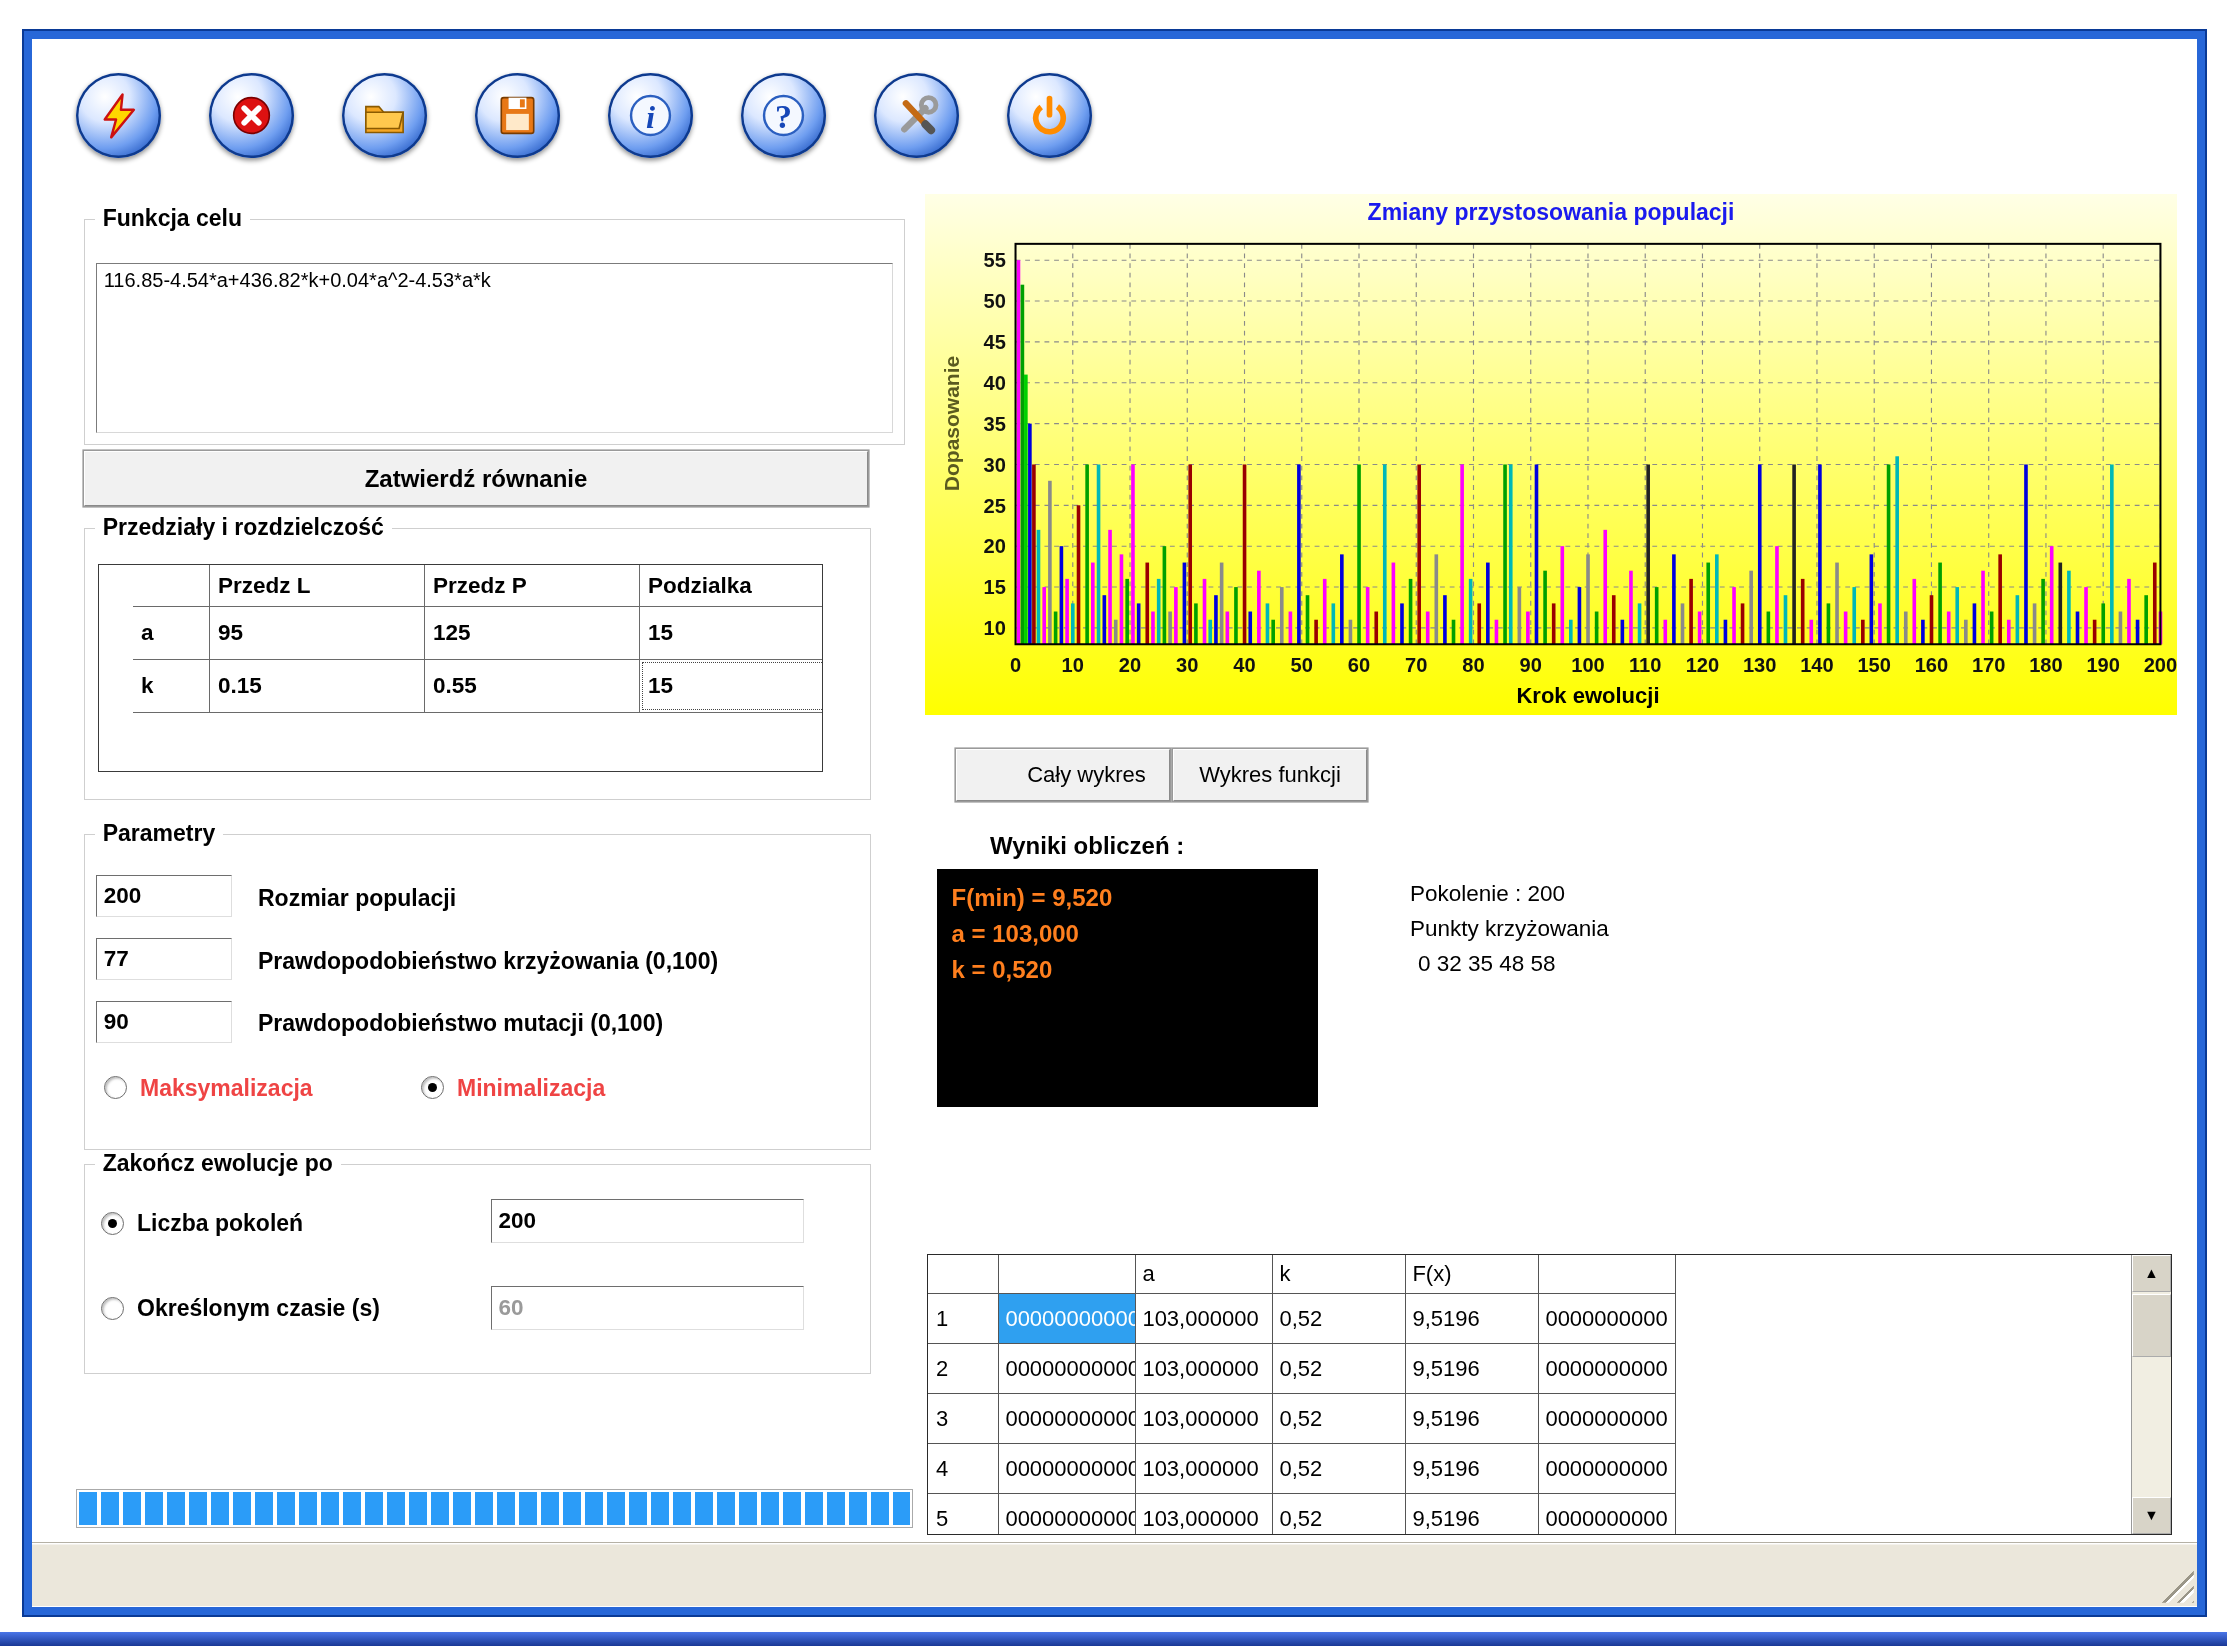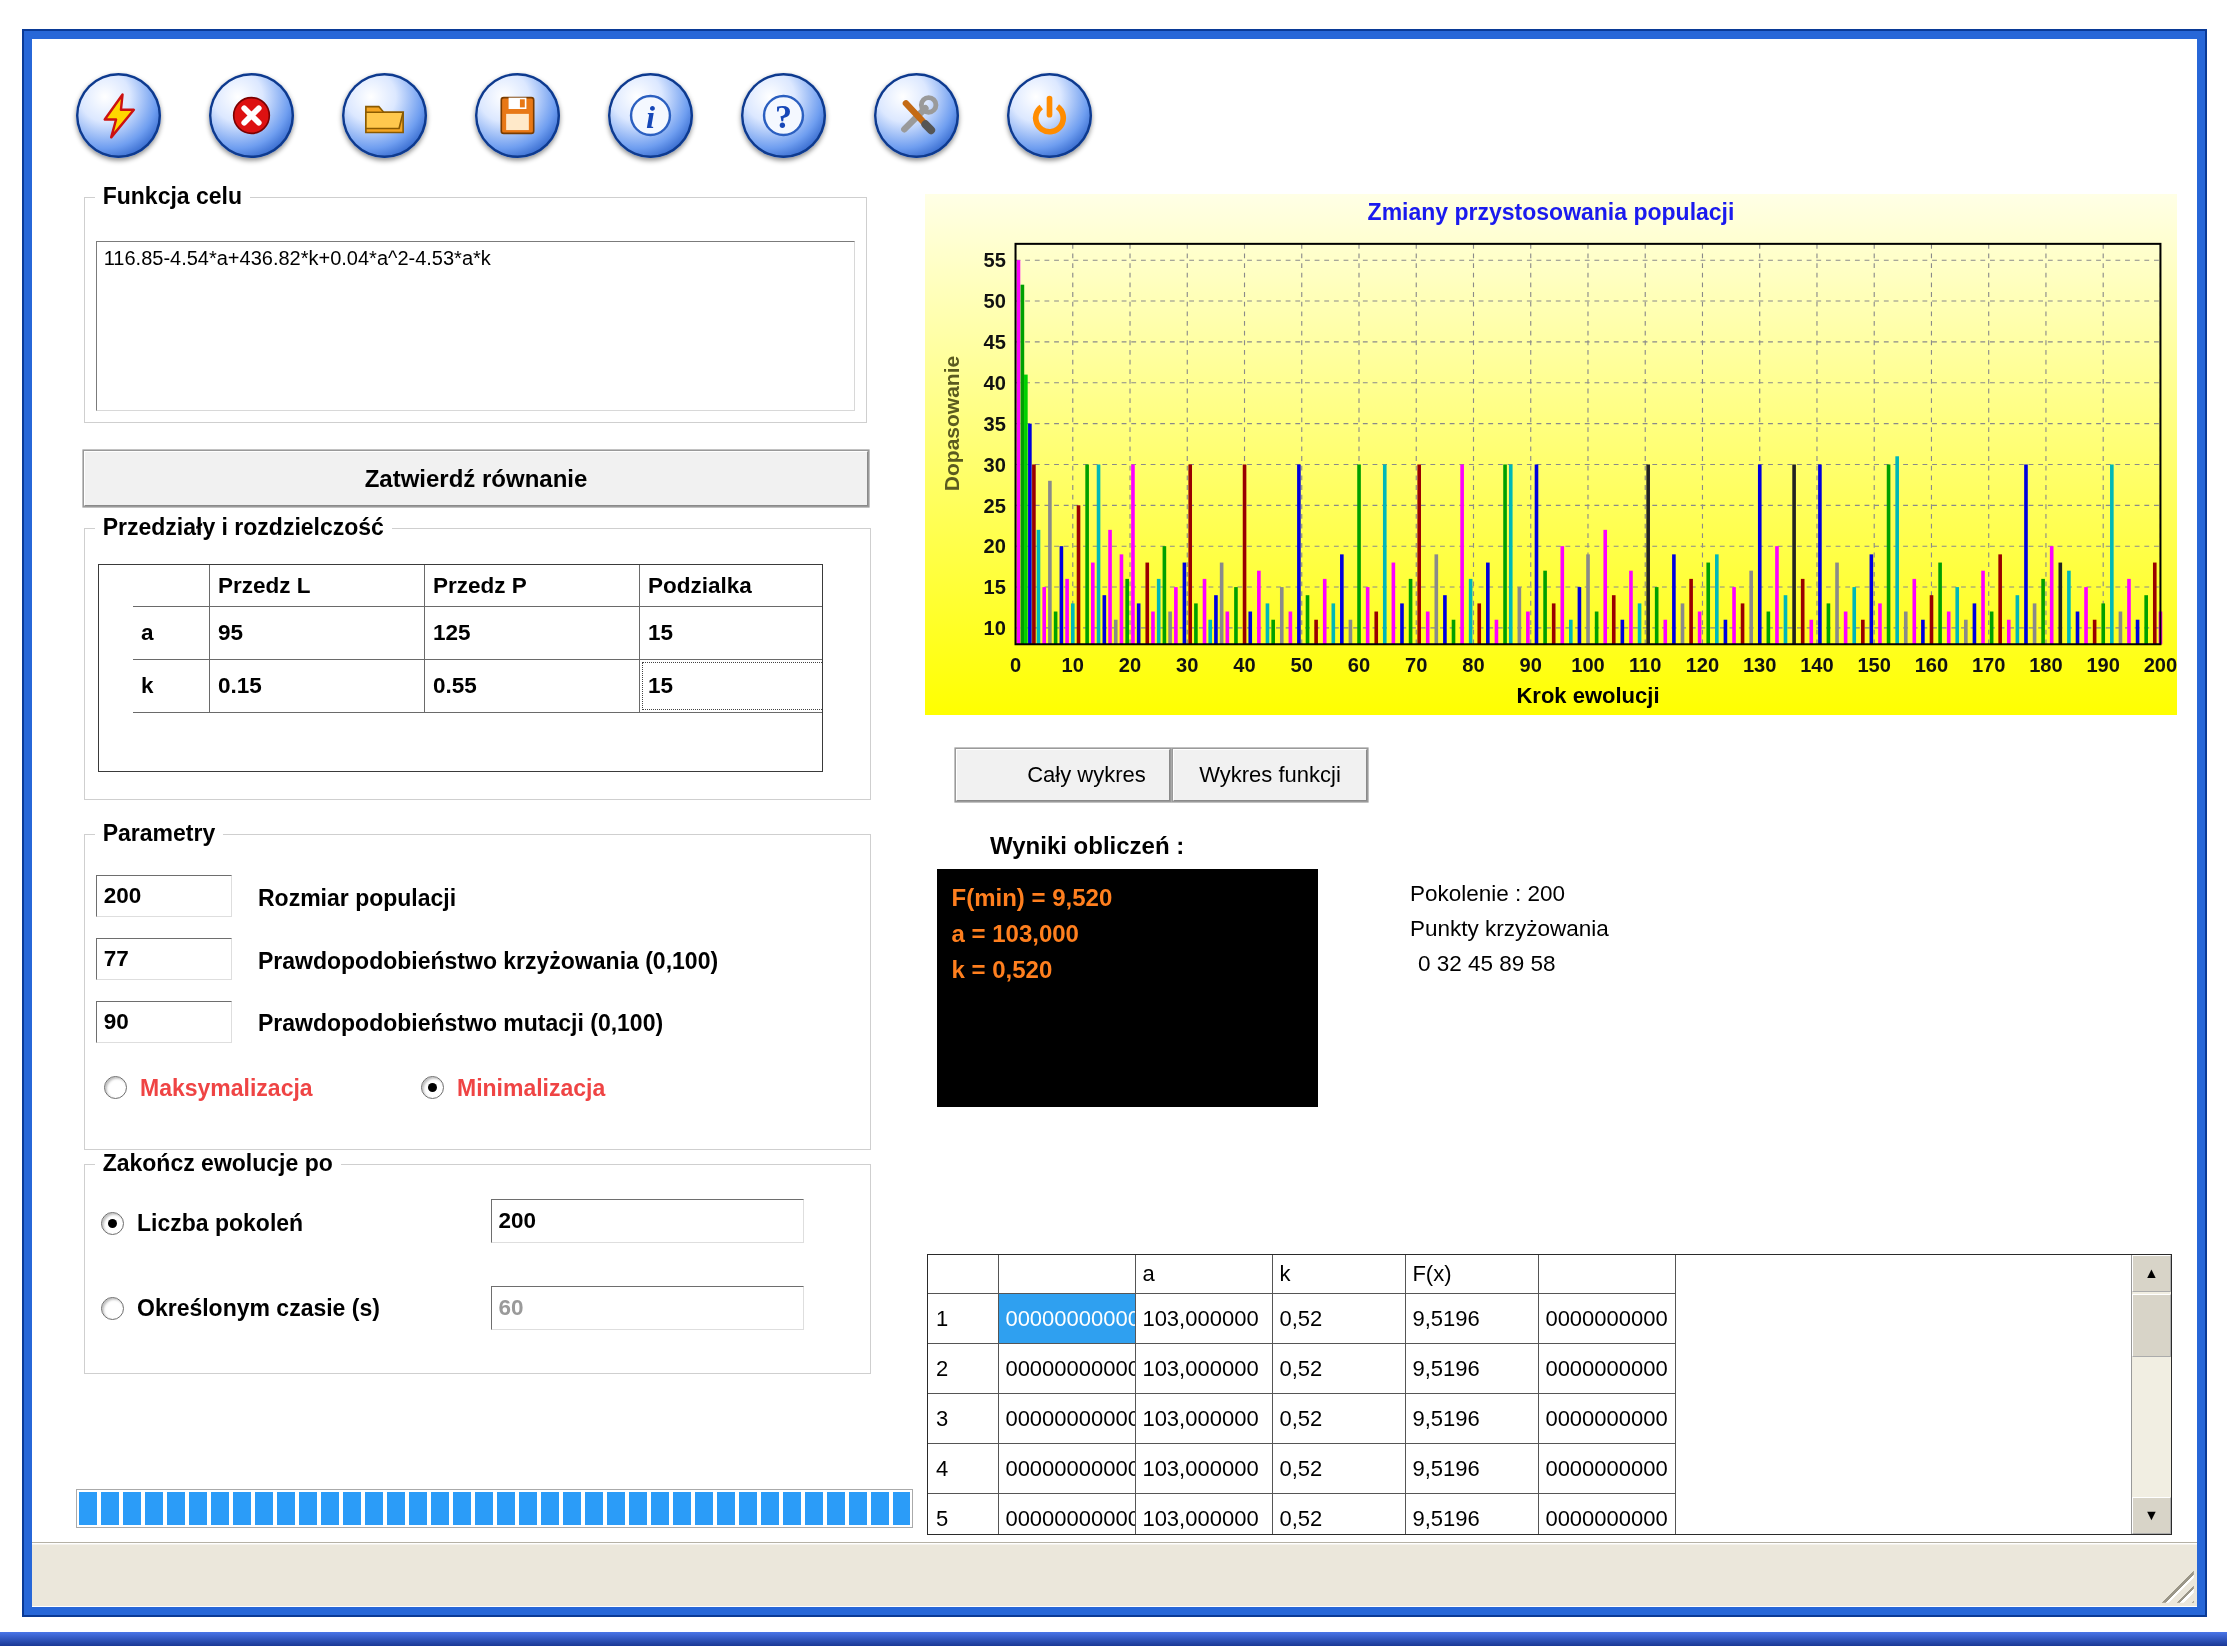--- a/index.html
+++ b/index.html
@@ -140,21 +140,21 @@
           </svg>
         </div>
         <div class="tbtn">
           <svg width="47" height="47" viewBox="0 0 58 58">
             <circle cx="29" cy="32" r="17" fill="none" stroke="#ff8c00" stroke-width="7" stroke-dasharray="85 22" transform="rotate(-55 29 32)"></circle>
             <line x1="29" y1="8" x2="29" y2="28" stroke="#ff8c00" stroke-width="7" stroke-linecap="round"></line>
           </svg>
         </div>
       </div>
 
-      <div class="gbox" style="left:52px;top:158px;width:781px;height:224px;">
+      <div class="gbox" style="left:52px;top:180px;width:781px;height:224px;padding-left:38px;">
         <span class="gtitle">Funkcja celu</span>
         <textarea class="memo" spellcheck="false" style="">116.85-4.54*a+436.82*k+0.04*a^2-4.53*a*k</textarea>
       </div>
 
       <div class="btn3d big abs" style="left:52px;top:412px;width:782px;height:53px;">Zatwierdź  równanie</div>
 
       <div class="gbox" style="left:52px;top:489px;width:785px;height:270px;">
         <span class="gtitle">Przedziały i rozdzielczość</span>
         <div class="ptable">
           <div class="pgrid">
@@ -427,21 +427,21 @@
 
       <div class="dark-panel">
         <div>F(min) = 9,520</div>
         <div>a = 103,000</div>
         <div>k = 0,520</div>
       </div>
 
       <div class="info-block">
         <div>Pokolenie : 200</div>
         <div>Punkty krzyżowania</div>
-        <div style="padding-left:8px;">0 32 45 89 58</div>
+        <div style="padding-left:8px;">0 32 35 48 58</div>
       </div>
 
       <div class="res-table">
         <div class="rgrid" id="res-header">
             <div class="rc"></div>
             <div class="rc"></div>
             <div class="rc">a</div>
             <div class="rc">k</div>
             <div class="rc">F(x)</div>
             <div class="rc"></div>

